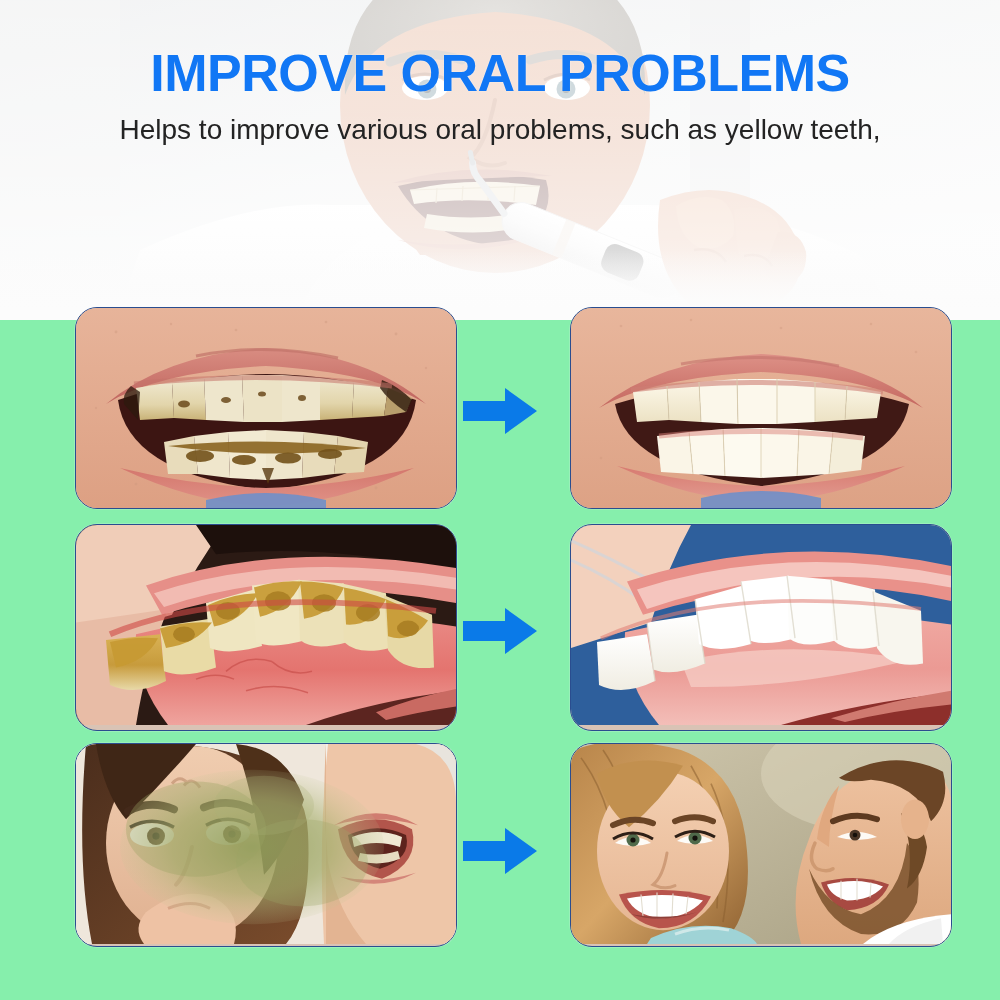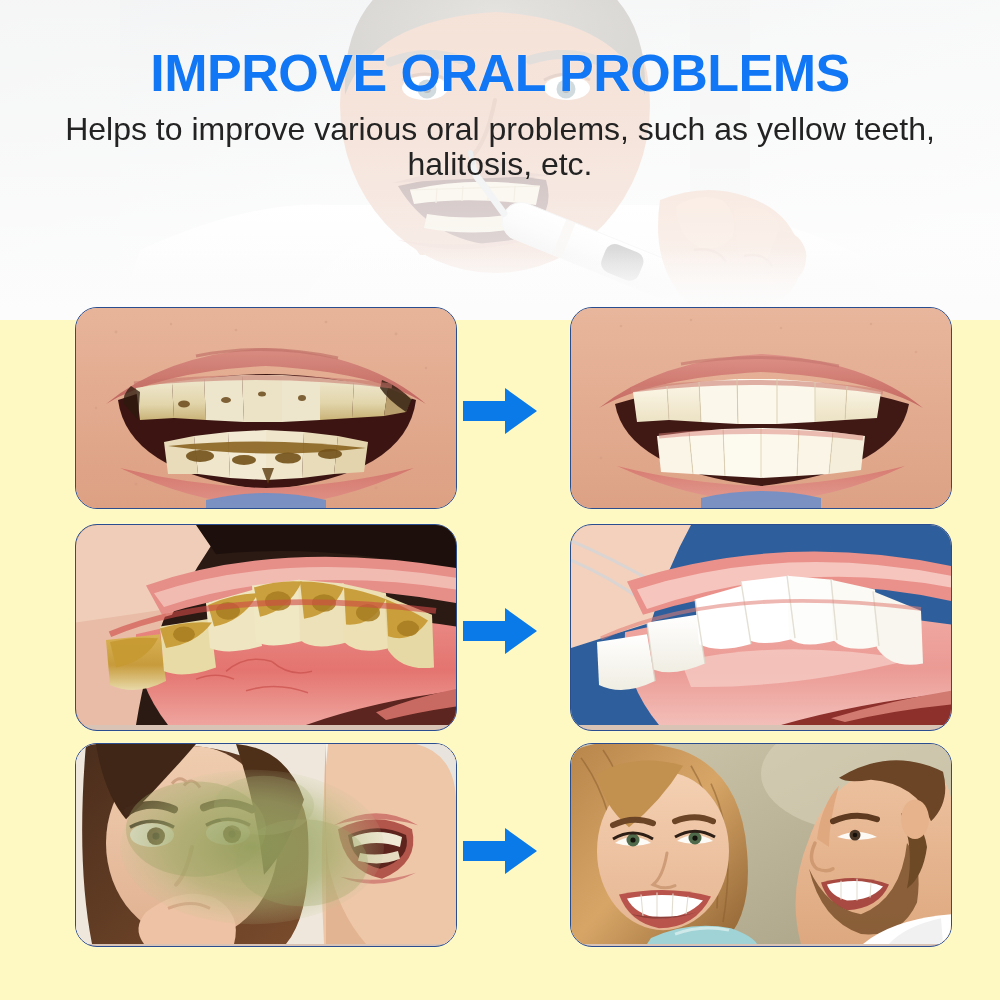--- a/index.html
+++ b/index.html
@@ -1,41 +1,41 @@
 <!DOCTYPE html>
 <html><head>
 <meta charset="utf-8">
 <style>
   html,body{margin:0;padding:0;}
   body{
     width:1000px;height:1000px;overflow:hidden;
     font-family:"Liberation Sans","DejaVu Sans",sans-serif;
     background:#fbfbfb;position:relative;
   }
-  #page{position:absolute;inset:0;width:1000px;height:1000px;overflow:hidden;background:#fef9c3;}
+  #page{position:absolute;inset:0;width:1000px;height:1000px;overflow:hidden;background:#86efac;}
 
   
   .hero-bg{position:absolute;left:0;top:0;width:1000px;height:310px;overflow:hidden;}
   .hero-bg svg{display:block;width:1000px;height:310px;}
   .hero-wash{position:absolute;left:0;top:0;width:1000px;height:310px;
     background:linear-gradient(180deg,rgba(255,255,255,.62) 0%,rgba(255,255,255,.70) 45%,rgba(255,255,255,.80) 78%,rgba(252,252,252,.96) 100%);}
   .hero-fade-bottom{position:absolute;left:0;top:250px;width:1000px;height:70px;
     background:linear-gradient(180deg,rgba(252,252,252,0),#fcfcfc 85%);}
 
   
   .header{position:absolute;left:0;top:0;width:1000px;text-align:center;z-index:6;}
   .title{
     margin:0;padding-top:44px;
     font-size:52px;line-height:58px;font-weight:bold;
     letter-spacing:-0.5px;color:#1177f5;
     text-shadow:0 0 2px rgba(255,255,255,.55);
   }
   .subtitle{
     margin:10px 0 0 0;
-    font-size:32px;line-height:35px;font-weight:normal;color:#232323;
+    font-size:28px;line-height:35px;font-weight:normal;color:#232323;
     padding:0 52px;
   }
   .subtitle .ln{display:block;}
 
   
   .grid{position:absolute;left:0;top:300px;width:1000px;z-index:5;}
   .row{position:relative;height:220px;}
   .panel{
     position:absolute;top:7px;width:380px;height:200px;
     border:1.6px solid #2a4d8f;border-radius:22px;overflow:hidden;
@@ -139,21 +139,20 @@
       </g>
     </svg>
   </div>
   <div class="hero-wash"></div>
   <div class="hero-fade-bottom"></div>
 
   <div class="header">
     <h1 class="title">IMPROVE ORAL PROBLEMS</h1>
     <p class="subtitle">
       <span class="ln">Helps to improve various oral problems, such as yellow teeth,</span>
-      <span class="ln">halitosis, etc.</span>
     </p>
   </div>
 
   <div class="grid">
 
     <div class="row r1">
 
       <div class="panel left">
         <svg viewBox="0 0 380 200" preserveAspectRatio="none">
           <defs>

